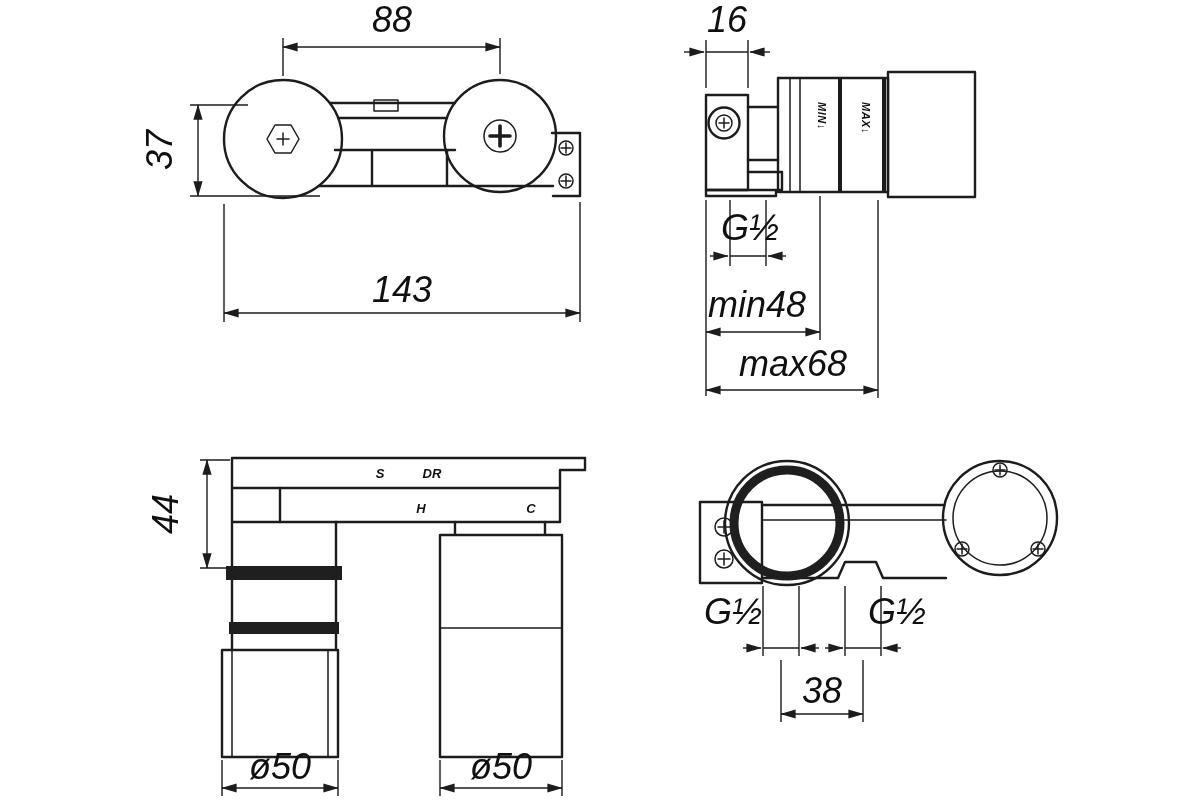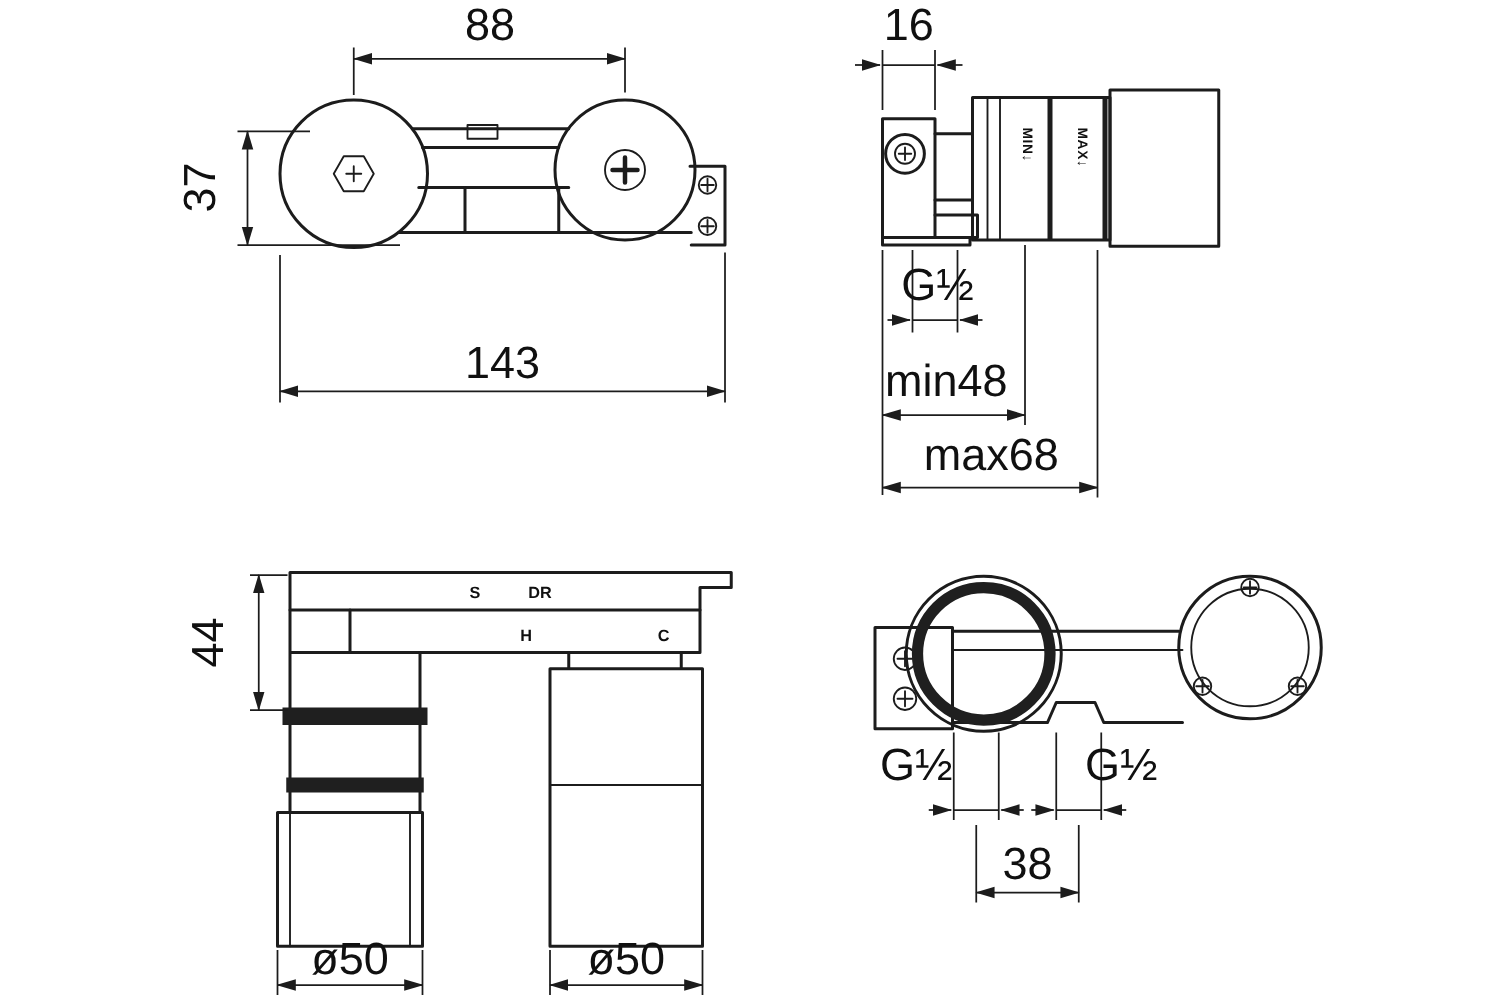--- a/index.html
+++ b/index.html
@@ -1,16 +1,16 @@
 <!DOCTYPE html>
 <html><head>
 <meta charset="utf-8">
 <style>
   html,body{margin:0;padding:0;background:#ffffff;}
-  .stage{width:1200px;height:800px;background:#ffffff;position:relative;overflow:hidden;}
+  .stage{width:1200px;height:800px;background:#ffffff;position:relative;overflow:hidden;font-style:italic;}
   svg{display:block;}
   .outline{fill:none;stroke:#1c1c1c;stroke-width:2.4;stroke-linecap:round;stroke-linejoin:round;}
   .thin{fill:none;stroke:#1c1c1c;stroke-width:1.5;stroke-linecap:round;stroke-linejoin:round;}
   .thick{fill:none;stroke:#1c1c1c;stroke-width:4;}
   .midline{fill:none;stroke:#1c1c1c;stroke-width:3.6;stroke-linecap:round;}
   .dimline{fill:none;stroke:#1c1c1c;stroke-width:1.4;}
   .band{fill:#1f1f1f;stroke:none;}
   .ring{fill:none;stroke:#1f1f1f;stroke-width:9;}
   text{fill:#101010;font-family:"Liberation Sans",sans-serif;}
   .dim{font-size:36px;text-anchor:middle;}

